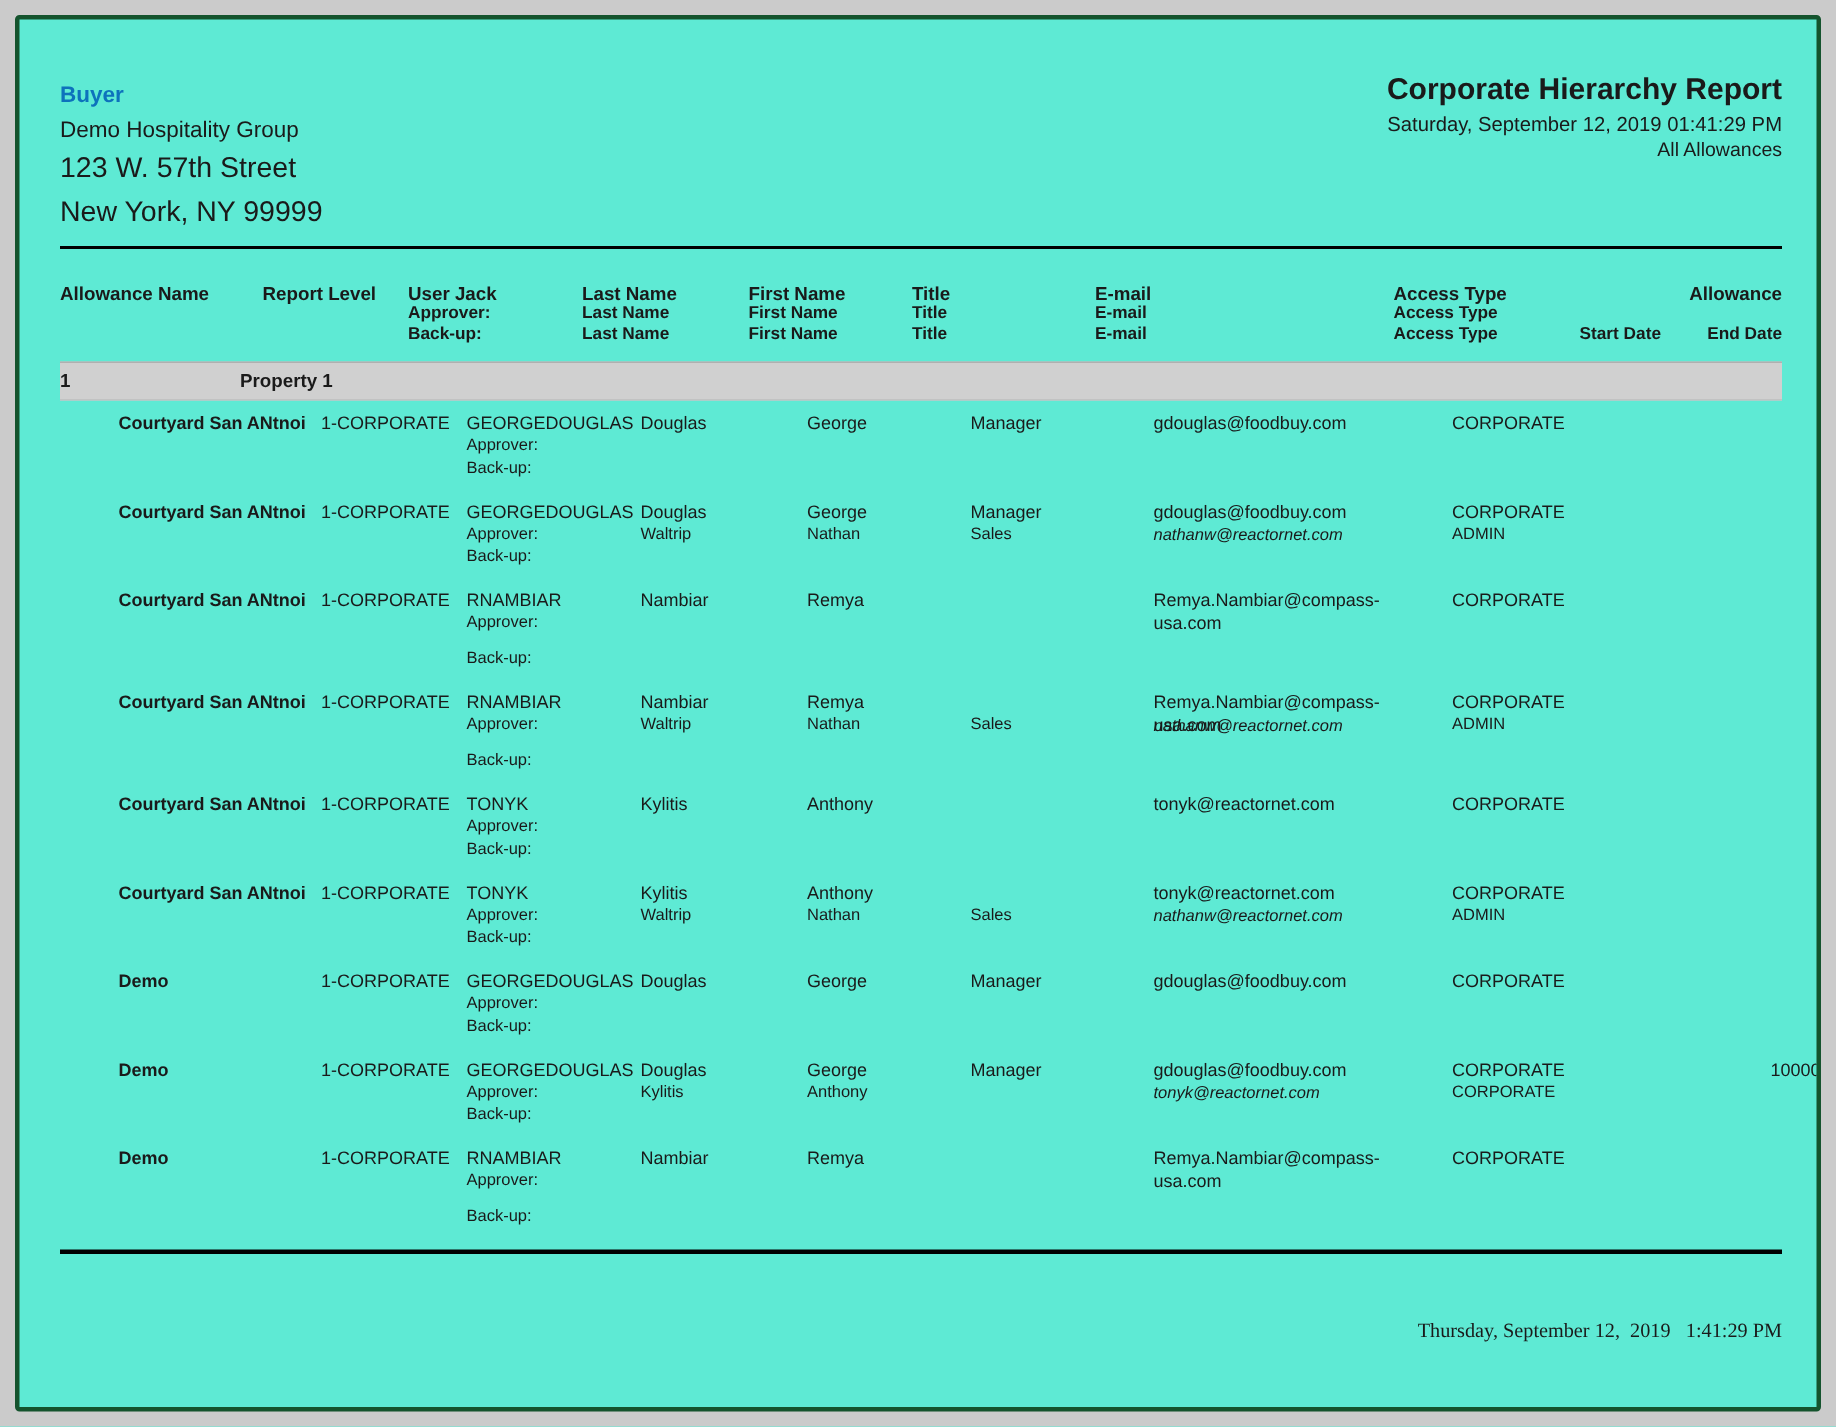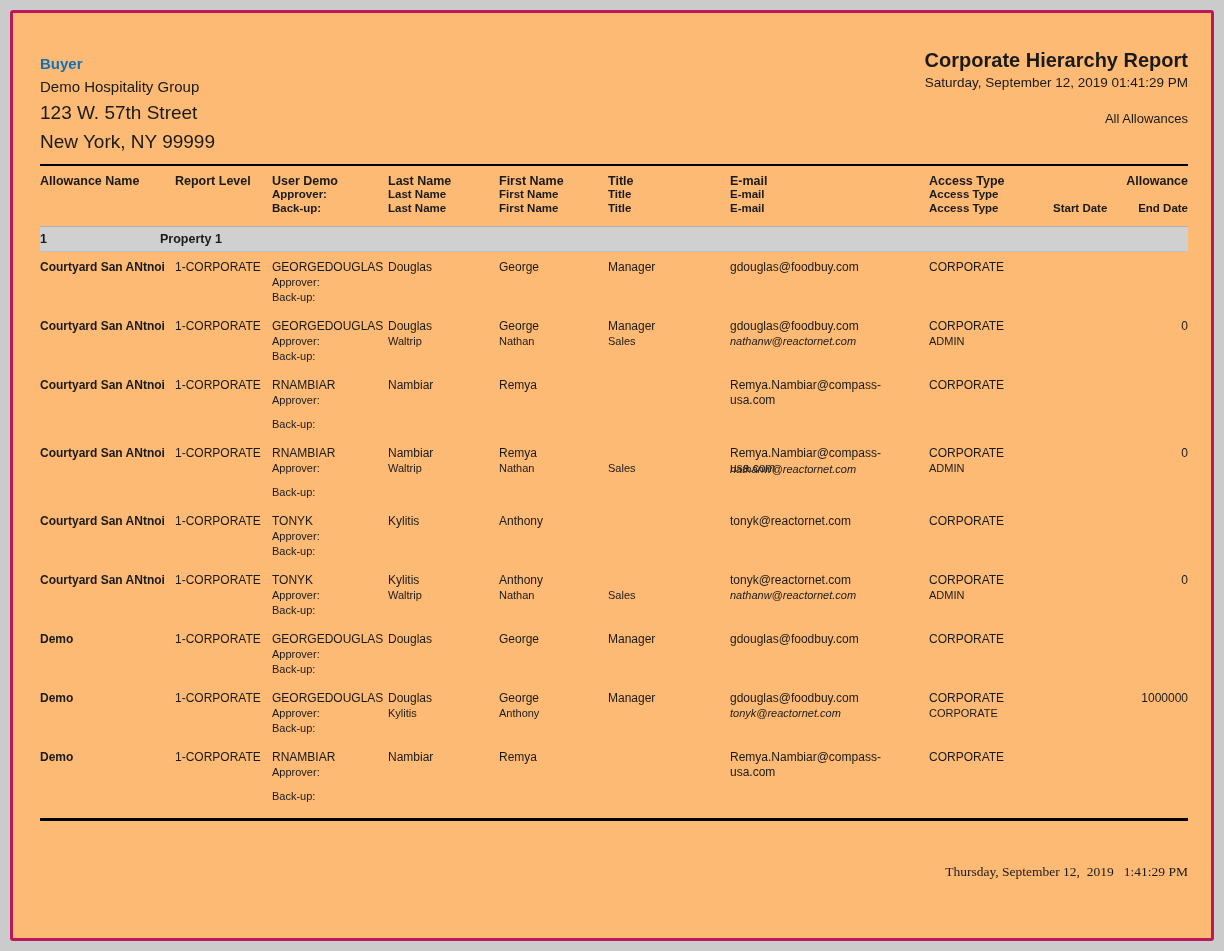--- a/index.html
+++ b/index.html
@@ -1,54 +1,54 @@
 <!DOCTYPE html>
 <html><head>
 <meta charset="utf-8">
 <style>
   * { margin:0; padding:0; box-sizing:border-box; }
   html,body { width:1224px; height:951px; overflow:hidden; }
   body { background:#cbcbcb; font-family:"Liberation Sans", sans-serif; color:#1a1a1a; position:relative; }
   .page { position:absolute; left:10px; top:10px; right:10px; bottom:10px;
-          background:#fdba74; border:3px solid #be185d; border-radius:3px; overflow:hidden; }
+          background:#5eead4; border:3px solid #14532d; border-radius:3px; overflow:hidden; }
   .content { padding:0 23px 0 27px; }
 
   
   .top-header { display:flex; justify-content:space-between; padding-top:42px; }
   .buyer-label { color:#0d72bc; font-weight:bold; font-size:15px; margin-bottom:6px; }
   .buyer-name  { font-weight:normal; font-size:15px; margin-bottom:7px; }
   .addr        { font-size:19px; margin-bottom:7px; }
   .report-block { text-align:right; margin-top:-6px; }
   .report-title { font-size:20px; font-weight:bold; }
   .report-date  { font-size:13.5px; margin-top:3px; }
-  .report-scope { font-size:13px; margin-top:21px; }
+  .report-scope { font-size:13px; margin-top:2px; }
 
   
   .location-row { margin-top:17px; display:flex; font-weight:bold; font-size:12.5px; }
   .loc-num { width:120px; }
   .rule-thick { border-top:2.5px solid #000; margin-top:4px; }
 
   
   .grid { display:grid; grid-template-columns:135px 97px 116px 111px 109px 122px 199px 124px 70px 65px; }
 
   
-  .col-header { font-weight:bold; padding-top:8px; padding-bottom:12px; }
+  .col-header { font-weight:bold; padding-top:23px; padding-bottom:12px; }
   .hl1 { font-size:12.5px; height:14px; line-height:14px; }
   .hl2 { font-size:11.5px; height:12px; line-height:12px; }
   .hl3 { font-size:11.5px; height:12px; line-height:12px; margin-top:2px; }
   .tr { text-align:right; }
 
   
   .group-row { background:#d0d0d0; border-top:1px solid #b0b0b0; border-bottom:1px solid #c2c2c2;
                height:26px; display:flex; align-items:center; font-weight:bold; font-size:12.5px; }
   .group-num { width:120px; }
 
   
   .rows { margin-top:8px; }
-  .row { margin-bottom:14px; }
+  .row { margin-bottom:14px;margin-left:39px; }
   .row .l1 { font-size:12px; height:15px; line-height:15px; }
   .row .sub { font-size:11px; height:15px; line-height:15px; }
   .row.tall .backup { margin-top:9px; }
   .c-name .l1 { font-weight:bold; }
   .cell { overflow:visible; white-space:nowrap; }
   .email-l2 { position:relative; }
   .email-l2 .wrap { font-size:12px; }
   .email-l2 .apprmail { font-size:11px;font-style:italic; }
   .email-l2.overlap .apprmail { position:absolute; left:0; top:1px; }
 
@@ -81,21 +81,21 @@
     <div class="rule-thick"></div>
 
     <div class="grid col-header">
       <div class="cell">
         <div class="hl1">Allowance Name</div>
       </div>
       <div class="cell">
         <div class="hl1">Report Level</div>
       </div>
       <div class="cell">
-        <div class="hl1">User Demo</div>
+        <div class="hl1">User Jack</div>
         <div class="hl2">Approver:</div>
         <div class="hl3">Back-up:</div>
       </div>
       <div class="cell">
         <div class="hl1">Last Name</div>
         <div class="hl2">Last Name</div>
         <div class="hl3">Last Name</div>
       </div>
       <div class="cell">
         <div class="hl1">First Name</div>

